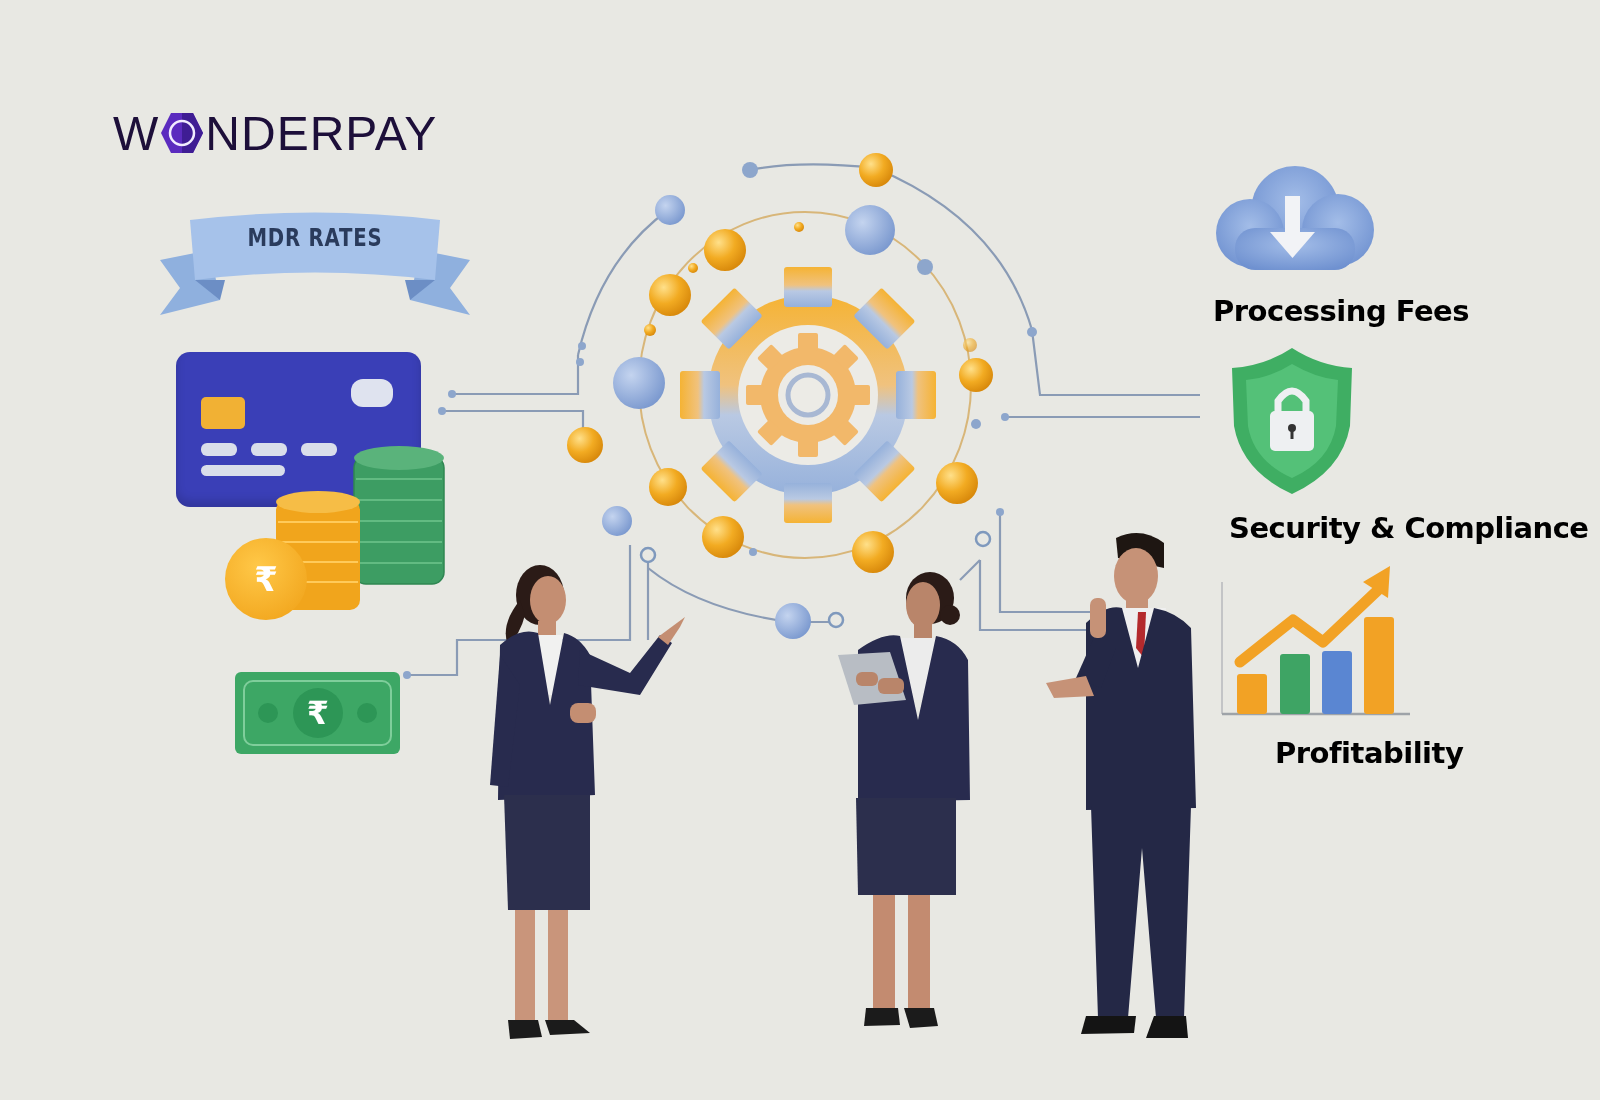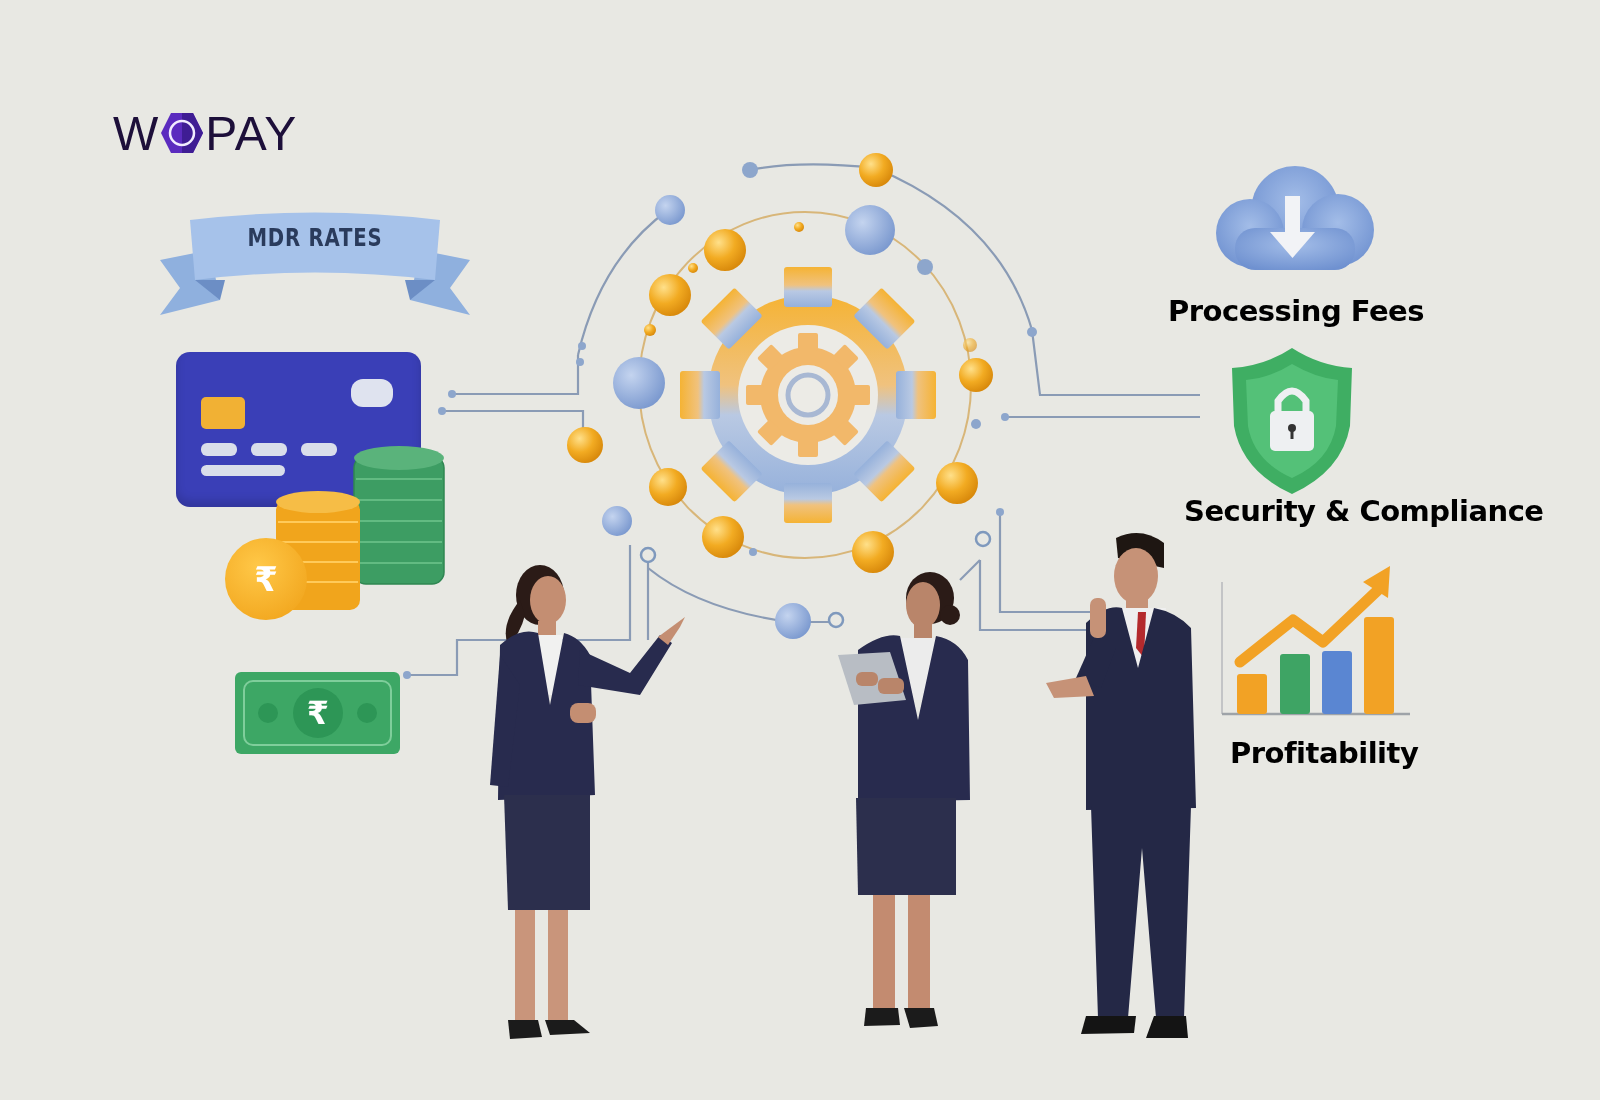--- a/index.html
+++ b/index.html
@@ -6,37 +6,38 @@
   body { width:1600px; height:1100px; background:#e8e8e3; position:relative; overflow:hidden; font-family:"DejaVu Sans", sans-serif; }
   .abs { position:absolute; }
   
   .logo { left:113px; top:108px; height:50px; display:flex; align-items:center; font-family:"Liberation Sans", sans-serif; font-size:48px; letter-spacing:1px; color:#1d0f3a; }
   .logo .thin { font-weight:400; }
   .logo .bold { font-weight:400; }
   .logo .hex { display:inline-block; width:44px; height:46px; margin:0 1px; position:relative; }
   
   .ribbon-text { left:230px; top:224px; width:170px; text-align:center; font-family:"DejaVu Sans", sans-serif; font-weight:700; font-size:24px; color:#2a3b5c; letter-spacing:1px; transform:scaleX(0.82); transform-origin:center; }
   
-  .label { font-family:"DejaVu Sans", sans-serif; font-weight:700; color:#000; font-size:29px; letter-spacing:-0.5px; white-space:nowrap; }
+  .label { font-family:"DejaVu Sans", sans-serif; font-weight:700; color:#000; font-size:29px; letter-spacing:-0.5px; white-space:nowrap;margin-left:45px; }
   .lbl-fees { left:1168px; top:294px; }
-  .lbl-sec { left:1184px; top:494px; }
+  .lbl-sec { left:1184px; top:511px; }
   .lbl-prof { left:1230px; top:736px; }
 </style>
 </head>
 <body>
 
 <div class="abs logo">
   <span class="thin">W</span>
   <span class="hex">
     <svg width="44" height="46" viewBox="0 0 44 46">
       <polygon points="11,3 33,3 43,23 33,43 11,43 1,23" fill="#5b2bbf"></polygon>
       <polygon points="22,3 33,3 43,23 33,43 22,43" fill="#3f1d94"></polygon>
       <circle cx="22" cy="23" r="12" fill="none" stroke="#f1ecff" stroke-width="2.5"></circle>
     </svg>
   </span>
+  <span class="thin">NDER</span>
   <span class="bold">PAY</span>
 </div>
 
 <svg class="abs" style="left:0;top:0" width="1600" height="1100">
   <g fill="none" stroke="#8a9bb5" stroke-width="2.2">
 
     <path d="M452 394 H578 V355"></path>
     <path d="M442 411 H583 V438"></path>
     <path d="M407 675 H457 V640 H630 V545"></path>
 

